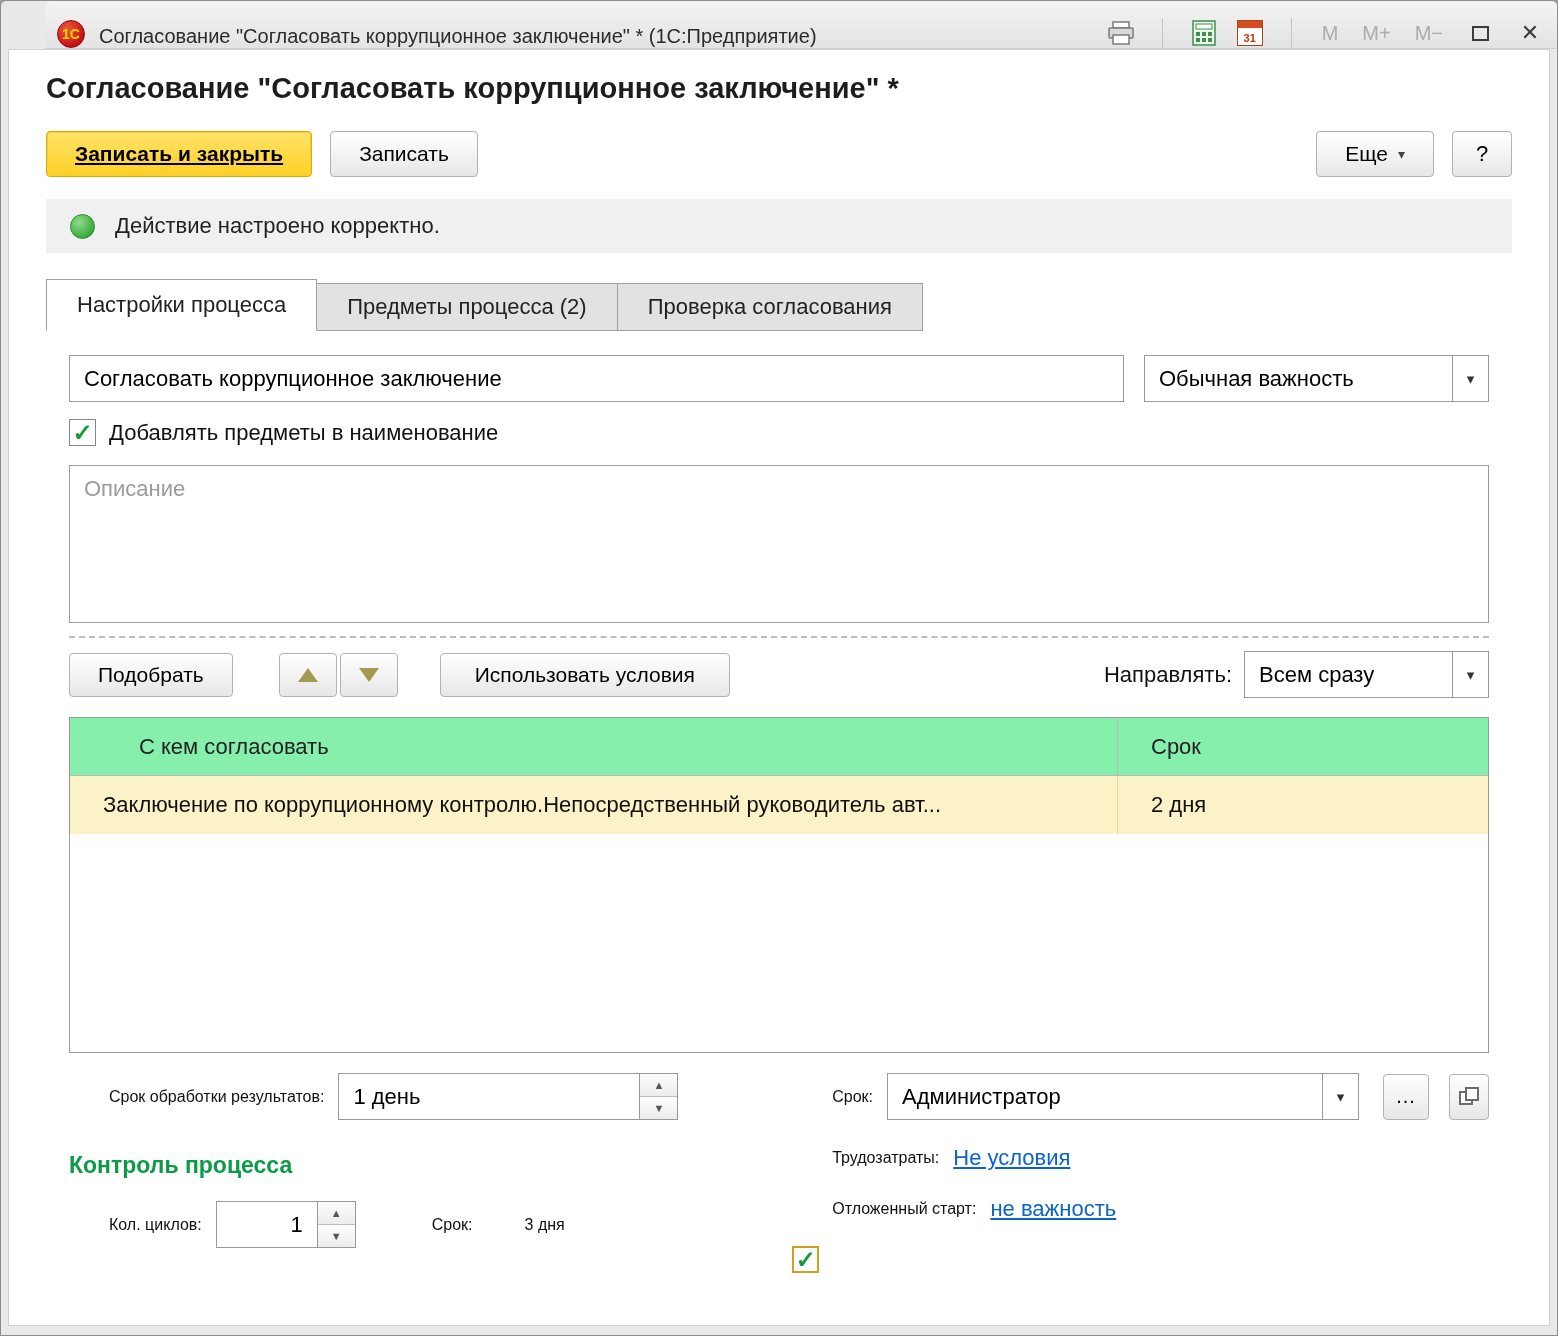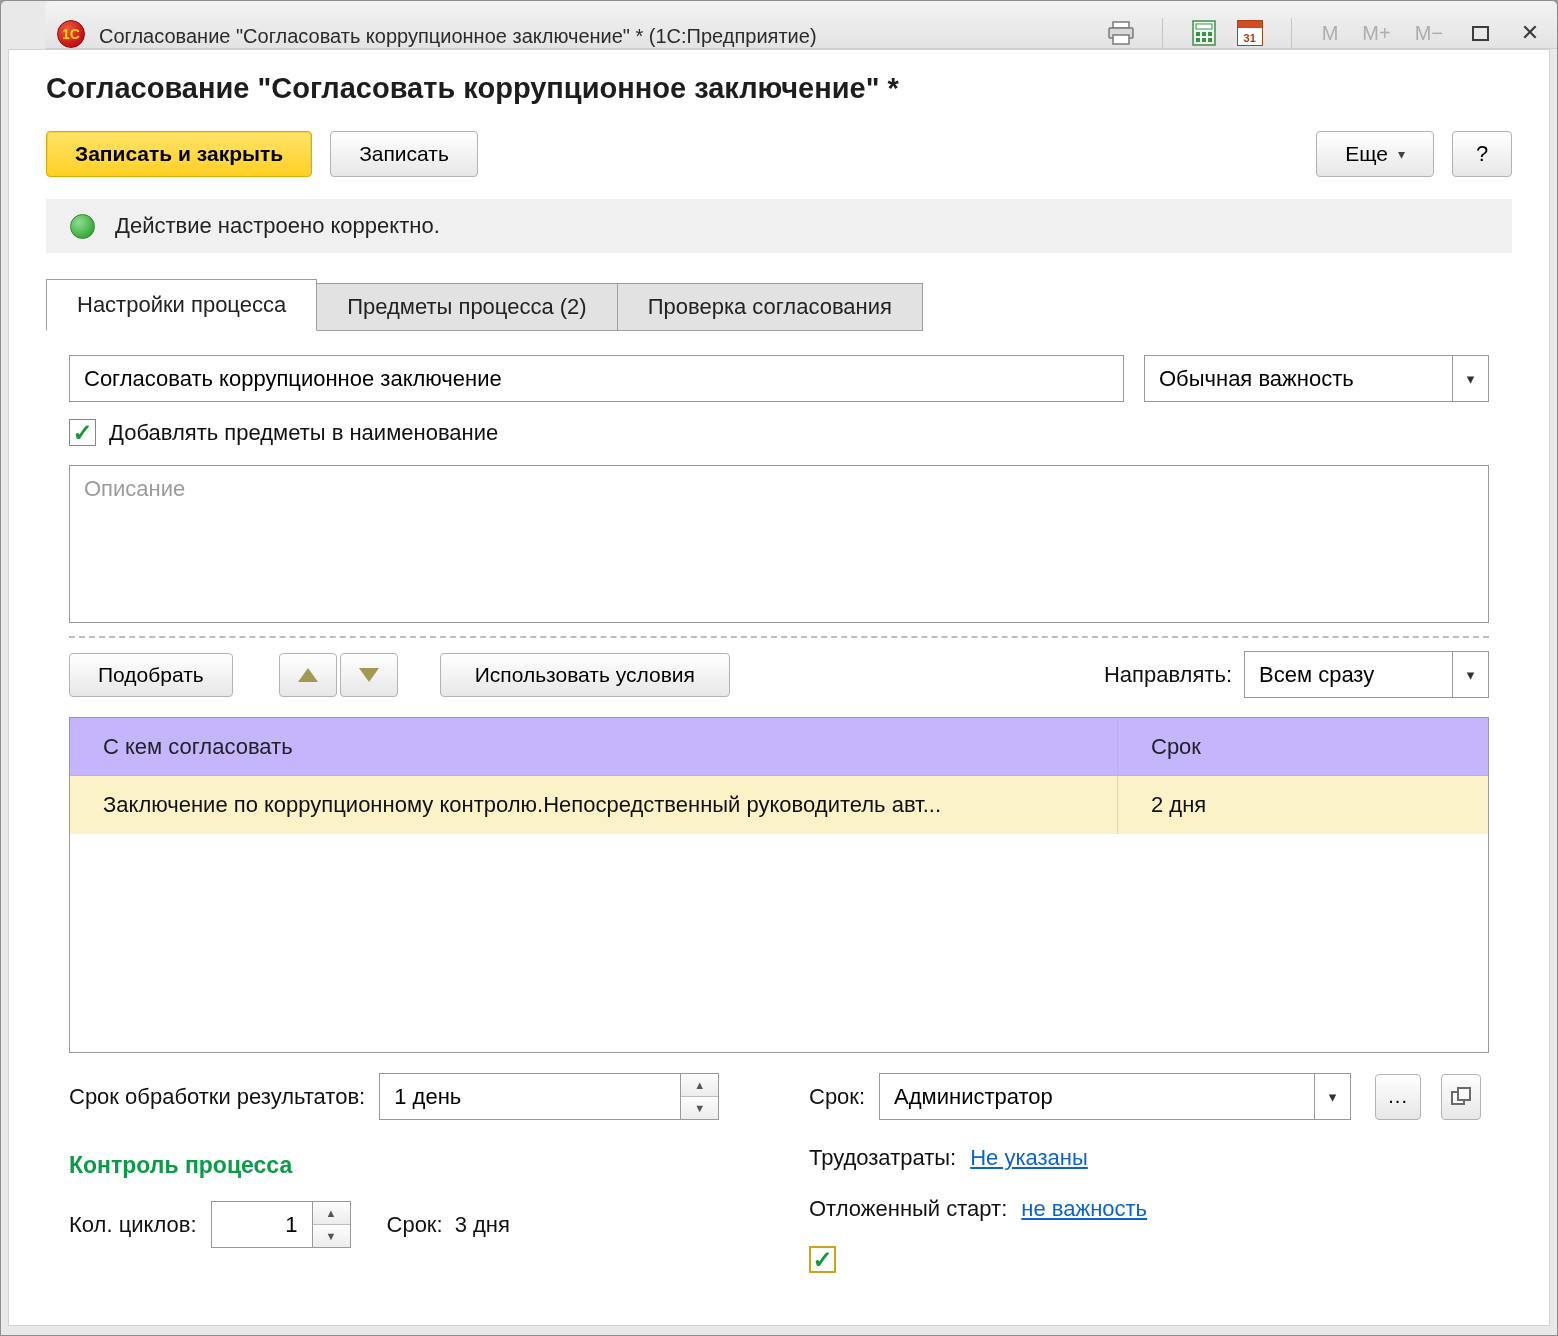--- a/index.html
+++ b/index.html
@@ -62,20 +62,21 @@
     background:linear-gradient(#ffffff,#e7e7e7);
     border:1px solid #b3b3b3; border-radius:4px;
     display:flex; align-items:center; gap:10px; cursor:pointer;
     font-family:inherit;
   }
   .btn-primary {
     background:linear-gradient(#ffe36a,#ffd024);
     border:1px solid #d9ae00;
     box-shadow:0 0 0 1px #f4cf3a inset;
     font-weight:bold;
+    text-decoration:underline;
   }
   .btn-help { width:60px; justify-content:center; padding:0; font-size:22px; }
   .caret { font-size:14px; color:#444; }
   .tb-spacer { flex:1; }
   
   .statusbar {
     margin-top:22px; height:54px; background:#f0f0f0;
     display:flex; align-items:center; gap:20px; padding:0 24px;
     font-size:22px; color:#222;
   }
@@ -134,33 +135,33 @@
   .btn-sm { height:44px; font-size:21px; }
   .move-group { display:flex; gap:3px; margin-left:46px; }
   .move-btn { width:58px; justify-content:center; padding:0; }
   .tri-up { width:0; height:0; border-left:10px solid transparent; border-right:10px solid transparent; border-bottom:14px solid #a39a52; }
   .tri-down { width:0; height:0; border-left:10px solid transparent; border-right:10px solid transparent; border-top:14px solid #a39a52; }
   .cond-btn { margin-left:42px; padding:0 34px; }
   .route-wrap { margin-left:auto; display:flex; align-items:center; gap:12px; }
   .route-label { font-size:22px; color:#111; }
   
   .grid { margin-top:19px; border:1px solid #999; height:336px; display:flex; flex-direction:column; background:#fff; }
-  .grid-head { display:flex; height:58px; background:#c4b5fd; border-bottom:1px solid #b8b8b8; font-size:22px; color:#222; }
+  .grid-head { display:flex; height:58px; background:#86efac; border-bottom:1px solid #b8b8b8; font-size:22px; color:#222;padding-left:36px; }
   .gh-c1 { flex:1; display:flex; align-items:center; padding-left:33px; border-right:1px solid #b8b8b8; }
   .gh-c2 { width:370px; display:flex; align-items:center; padding-left:33px; }
   .grid-row { display:flex; height:58px; background:#fbf2c8; font-size:22px; color:#101010; cursor:pointer; }
   .gr-c1 { flex:1; display:flex; align-items:center; padding-left:33px; border-right:1px solid #e3d79f; white-space:nowrap; overflow:hidden; }
   .gr-c2 { width:370px; display:flex; align-items:center; padding-left:33px; }
   .grid-empty { flex:1; background:#fff; }
   
   .bottom { display:flex; margin-top:20px; }
   .b-left { width:740px; }
   .b-right { flex:1; }
   .inline { display:flex; align-items:center; gap:14px; }
-  .lbl { font-size:22px; color:#111; white-space:nowrap; }
+  .lbl { font-size:16px; color:#111; white-space:nowrap;margin-left:40px; }
   .spin-field { border:1px solid #999; height:47px; background:#fff; display:flex; }
   .spin-val { flex:1; font-size:22px; padding:0 14px; display:flex; align-items:center; }
   .spin-val.right { justify-content:flex-end; }
   .spin-btns { width:38px; border-left:1px solid #999; display:flex; flex-direction:column; }
   .spin-btn { flex:1; display:flex; align-items:center; justify-content:center; font-size:11px; color:#555; cursor:pointer; background:linear-gradient(#fdfdfd,#ececec); }
   .spin-btn:first-child { border-bottom:1px solid #bdbdbd; }
   .proc-field { width:340px; }
   .cycles-field { width:140px; }
   .green-head { color:#0a9b46; font-weight:bold; font-size:23px; margin-top:32px; }
   .cycles-row { margin-top:22px; }
@@ -339,21 +340,21 @@
             <button class="btn open-btn">
               <svg width="20" height="20" viewBox="0 0 20 20">
                 <rect x="1" y="5" width="12" height="12" fill="#fff" stroke="#6b6b6b" stroke-width="2"></rect>
                 <rect x="7" y="1" width="12" height="12" fill="#fff" stroke="#6b6b6b" stroke-width="2"></rect>
               </svg>
             </button>
           </div>
 
           <div class="r-row">
             <span class="lbl">Трудозатраты:</span>
-            <span class="link">Не указаны</span>
+            <span class="link">Не условия</span>
           </div>
 
           <div class="r-row">
             <span class="lbl">Отложенный старт:</span>
             <span class="link">не важность</span>
           </div>
 
           <div class="sign-row">
             <div class="checkbox focused">✓</div>
           </div>

